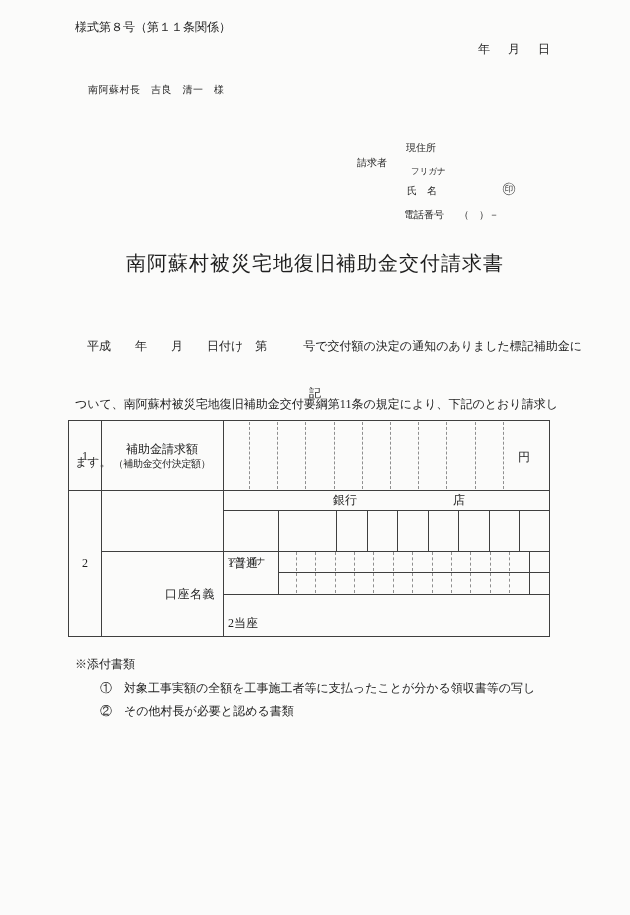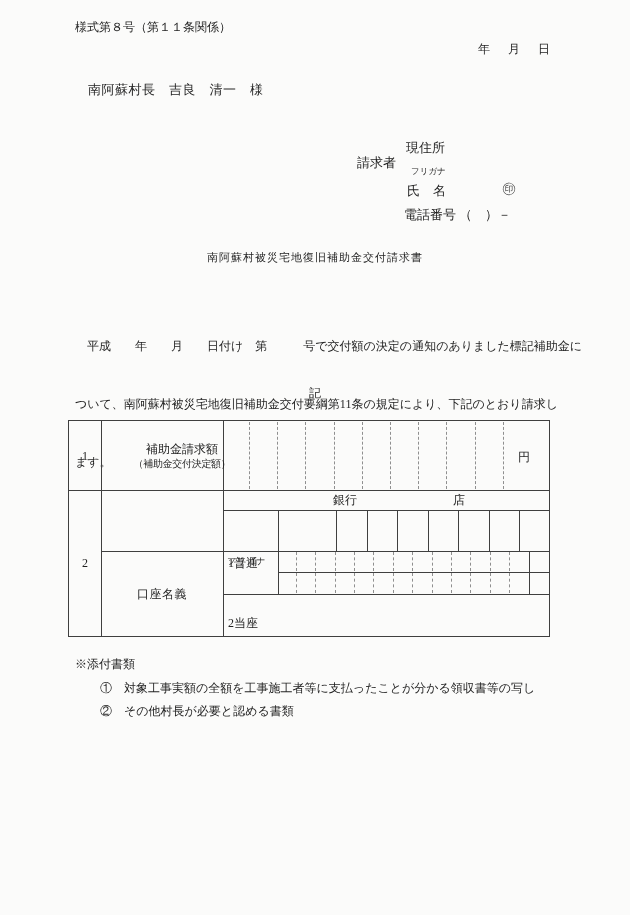--- a/index.html
+++ b/index.html
@@ -3,35 +3,35 @@
 <meta charset="utf-8">
 <style>
   html,body{margin:0;padding:0;background:#e8e8e8;}
   .page{
     position:relative; width:630px; height:915px; background:#fbfbfa;
     font-family:"Liberation Serif","DejaVu Serif",serif; color:#1f1f1f;
     overflow:hidden;
   }
   .abs{position:absolute; white-space:pre;}
   .t12{font-size:12px; line-height:14px;}
-  .t125{font-size:13px; line-height:15px;}
+  .t125{font-size:10px; line-height:15px;}
   .small{font-size:8.5px; line-height:10px;}
-  .title{font-size:11px; letter-spacing:1px;}
+  .title{font-size:20px; letter-spacing:1px;}
   .para{font-size:12px; line-height:22px; white-space:pre;}
   .center{left:0; right:0; text-align:center; white-space:normal;}
   
   .tbl{position:absolute; left:68px; top:420px; width:480px; height:215px;
        border:1px solid #3f3f3f; box-sizing:content-box;}
   .hl{position:absolute; height:1px; background:#3f3f3f;}
   .vl{position:absolute; width:1px; background:#3f3f3f;}
   .dash{position:absolute; width:0; border-left:1px dashed #8f8f8f;}
   .gen{position:absolute; left:0; top:0; width:100%; height:100%; pointer-events:none;}
   .cell{position:absolute; display:flex; align-items:center; justify-content:center;
         font-size:12px; line-height:16px; text-align:center;}
-  .col{flex-direction:column;padding-left:20px;}
+  .col{flex-direction:column;}
   .cell .sub{font-size:10px; line-height:14px; letter-spacing:-0.3px;}
   .lab{letter-spacing:0.5px;}
   .type-cell{position:absolute; font-size:12px; line-height:20px; white-space:pre;}
   .fk{position:absolute; font-size:9px; line-height:10px; letter-spacing:0.5px;}
 </style>
 </head>
 <body>
 
 <div class="page">
 
@@ -120,21 +120,21 @@
       </div>
 
     <div class="cell" style="left:0; top:0; width:32px; height:69px;">1</div>
     <div class="cell col" style="left:32px; top:0; width:122px; height:69px;">
       <div>補助金請求額</div>
       <div class="sub">（補助金交付決定額）</div>
     </div>
     <div class="abs t12" style="left:449px; top:29px;">円</div>
 
     <div class="cell" style="left:0; top:69px; width:32px; height:146px;">2</div>
-    <div class="cell lab" style="left:32px; top:130px; width:122px; height:85px;">口座名義</div>
+    <div class="cell lab" style="left:32px; top:130px; width:122px; height:85px;padding-left:28px;">口座名義</div>
 
     <div class="abs t12" style="left:264px; top:72px;">銀行</div>
     <div class="abs t12" style="left:384px; top:72px;">店</div>
 
     <div class="type-cell" style="left:159px; top:92px;">
       <div>1普通</div>
       <div>2当座</div>
     </div>
     <div class="fk" style="left:158px; top:135px;">フリガナ</div>
   </div>

